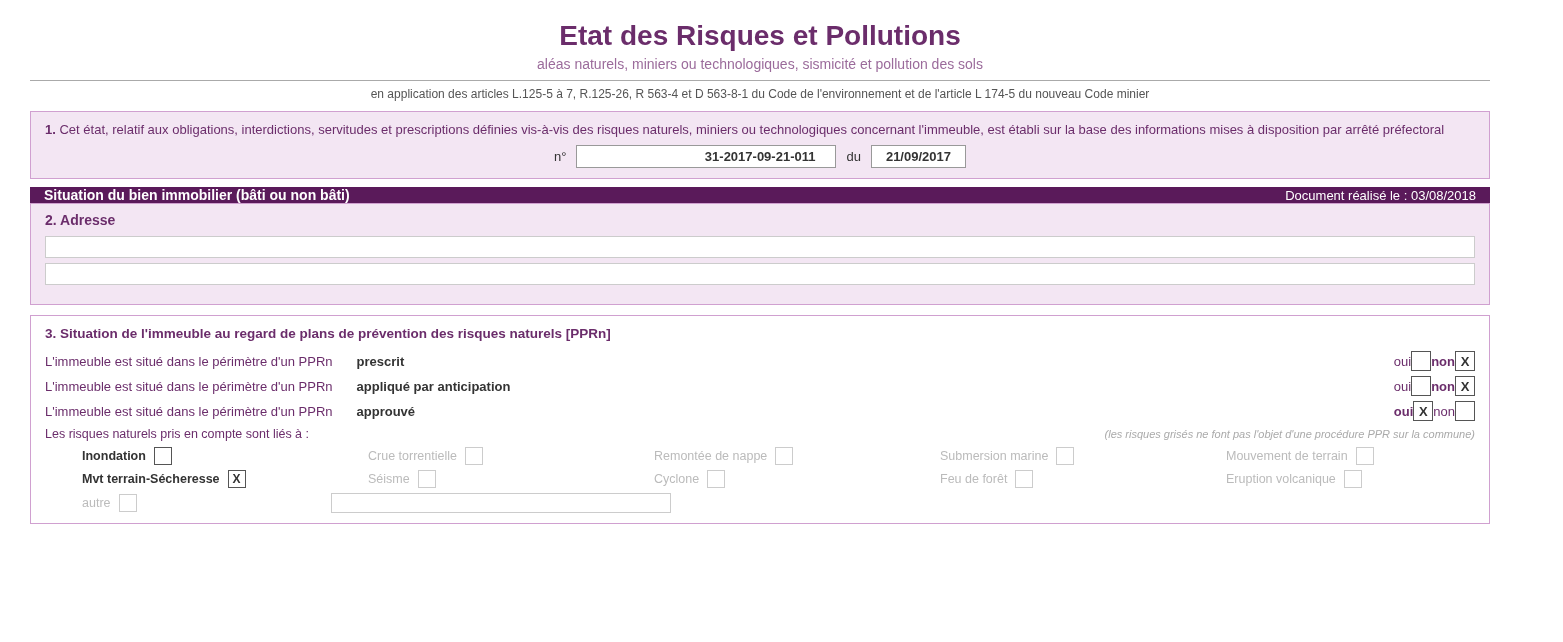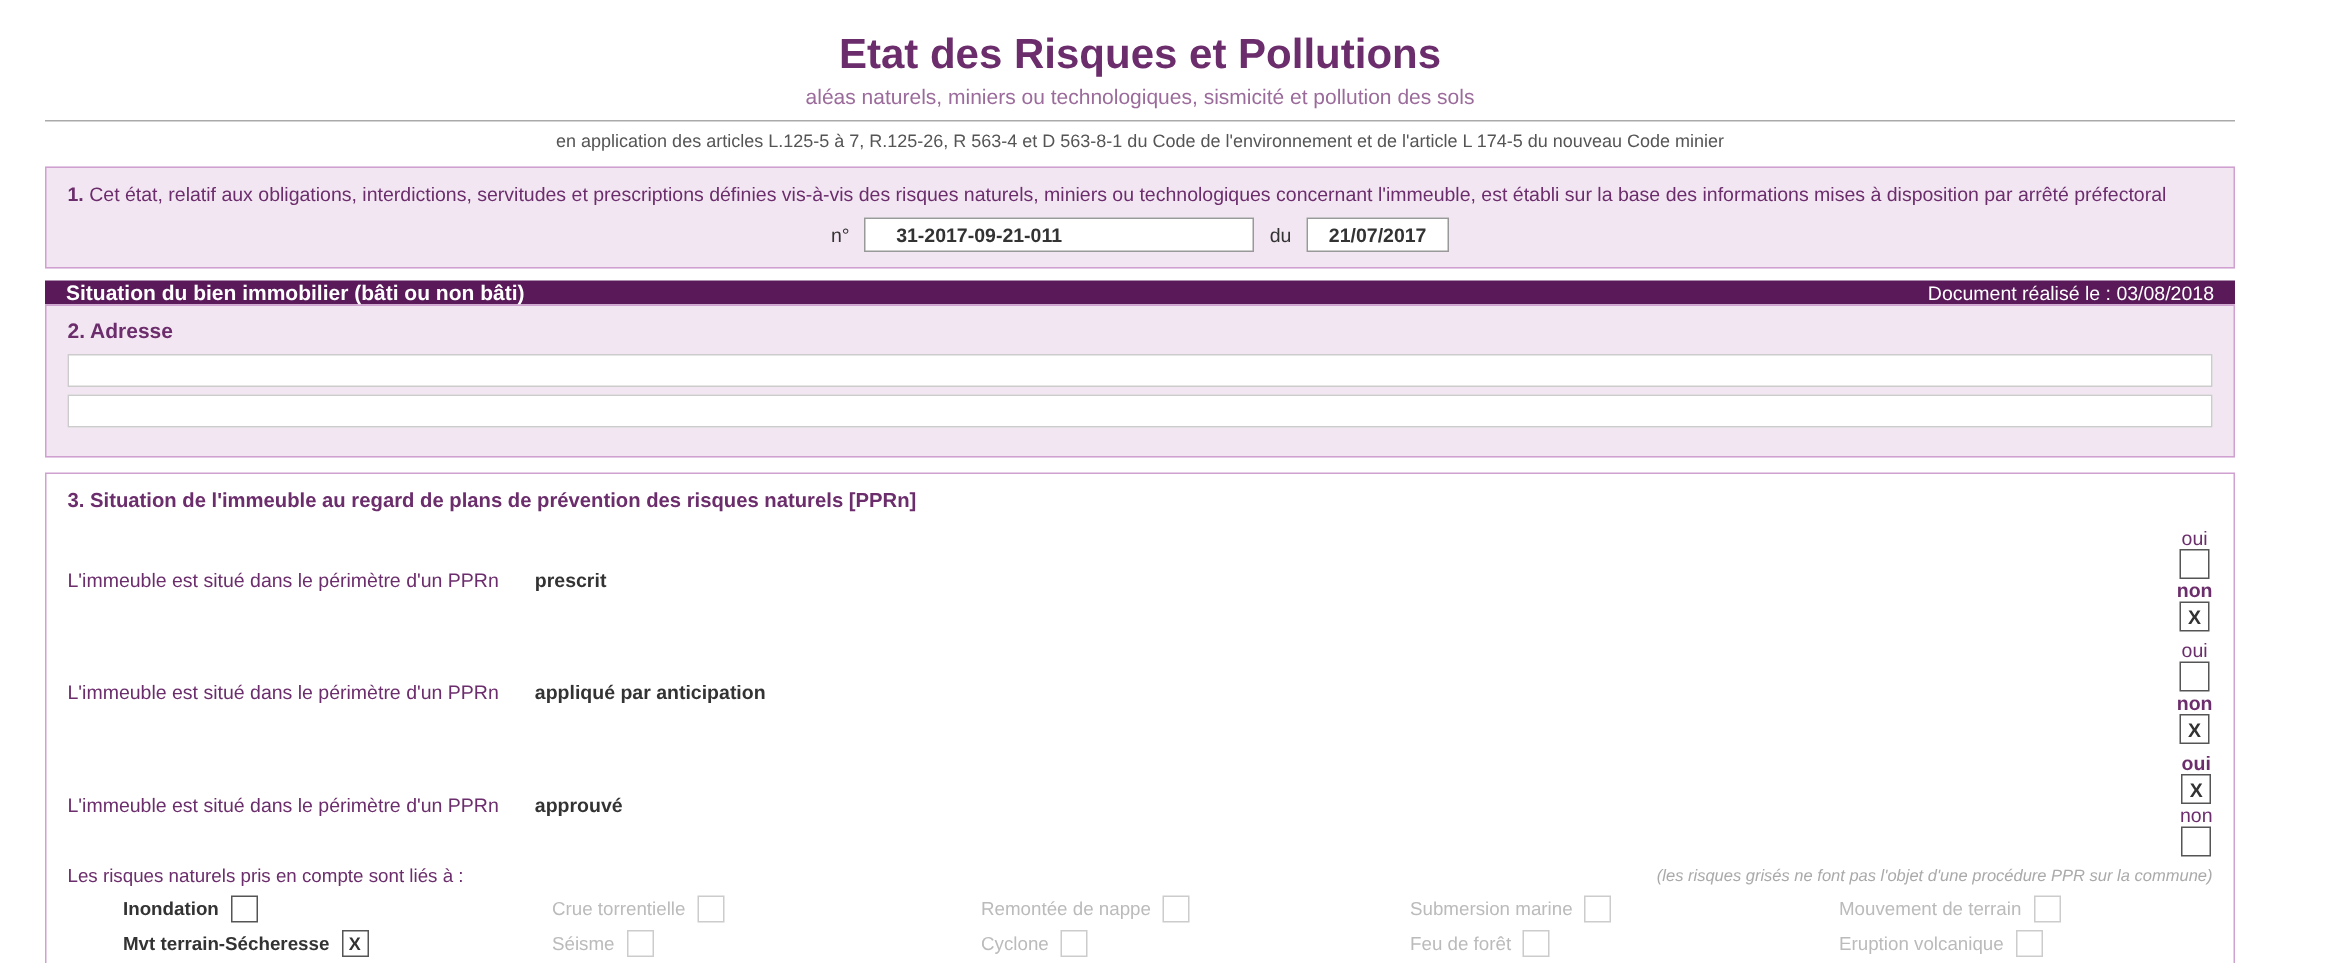--- a/index.html
+++ b/index.html
@@ -60,21 +60,21 @@
       justify-content: center;
       gap: 10px;
       font-size: 13px;
       color: #333;
     }
     .arrete-box {
       border: 1px solid #999;
       padding: 3px 20px;
       background: #fff;
       min-width: 260px;
-      text-align: left;
+      text-align: right;
       font-weight: bold;
     }
     .date-box {
       border: 1px solid #999;
       padding: 3px 14px;
       background: #fff;
       text-align: center;
       font-weight: bold;
     }
     .situation-header {
@@ -141,21 +141,20 @@
       flex: 0 0 220px;
     }
     .pprn-spacer {
       flex: 1;
     }
     .pprn-oui-non {
       display: flex;
       align-items: center;
       gap: 0;
       margin-left: 10px;
-      flex-direction: column;
     }
     .pprn-oui-non span {
       color: #6b2d6b;
       font-size: 13px;
     }
     .checkbox-box {
       width: 20px;
       height: 20px;
       border: 1px solid #555;
       display: inline-flex;
@@ -214,21 +213,21 @@
 
   <div class="section-1">
     <div class="section-1-text">
       <strong>1.</strong>
       <span>Cet état, relatif aux obligations, interdictions, servitudes et prescriptions définies vis-à-vis des risques naturels, miniers ou technologiques concernant l'immeuble, est établi sur la base des informations mises à disposition par arrêté préfectoral</span>
     </div>
     <div class="arrete-row">
       <span>n°</span>
       <div class="arrete-box">31-2017-09-21-011</div>
       <span>du</span>
-      <div class="date-box">21/07/2017</div>
+      <div class="date-box">21/09/2017</div>
     </div>
   </div>
 
   <div class="situation-header">
     <span>Situation du bien immobilier (bâti ou non bâti)</span>
     <span class="situation-header-right">Document réalisé le : 03/08/2018</span>
   </div>
 
   <div class="section-adresse">
     <div class="adresse-title">2. Adresse</div>

